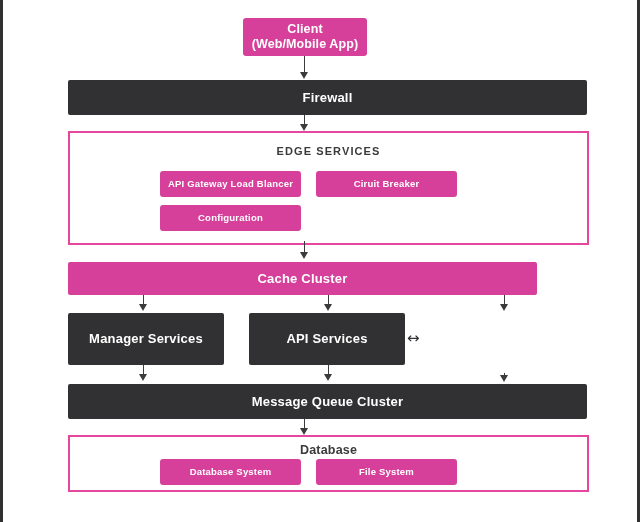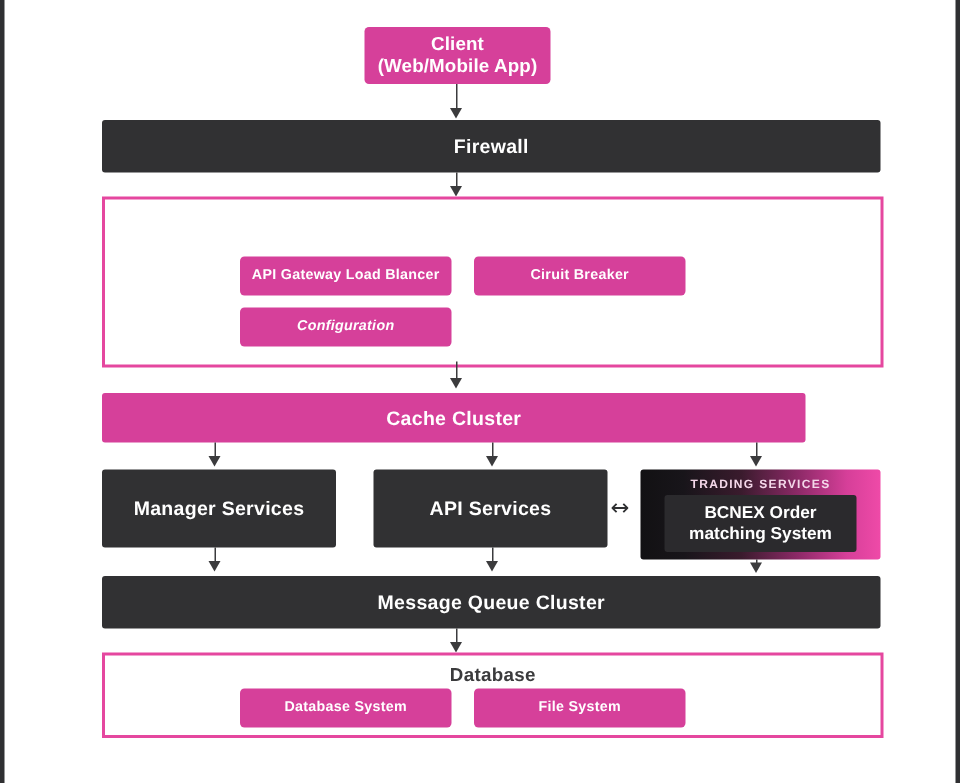--- a/index.html
+++ b/index.html
@@ -157,28 +157,29 @@
   <div class="arrow-head-d" style="left:297px; top:72px;"></div>
 
   <div class="node dark r2 bar-label" style="left:65px; top:80px; width:519px; height:35px;">
     <span>Firewall</span>
   </div>
 
   <div class="arrow-v" style="left:301px; top:115px; height:13px;"></div>
   <div class="arrow-head-d" style="left:297px; top:124px;"></div>
 
   <div class="panel" style="position:absolute; left:65px; top:131px; width:517px; height:110px;">
+    <div class="panel-title caps" style="top:12px;">EDGE SERVICES</div>
 
     <div class="node pink r3 chip-label" style="left:90px; top:38px; width:141px; height:26px;">
       <span>API Gateway Load Blancer</span>
     </div>
     <div class="node pink r3 chip-label" style="left:246px; top:38px; width:141px; height:26px;">
       <span>Ciruit Breaker</span>
     </div>
-    <div class="node pink r3 chip-label" style="left:90px; top:72px; width:141px; height:26px;font-style:italic;">
+    <div class="node pink r3 chip-label" style="left:90px; top:72px; width:141px; height:26px;">
       <span>Configuration</span>
     </div>
   </div>
 
   <div class="arrow-v" style="left:301px; top:241px; height:15px;"></div>
   <div class="arrow-head-d" style="left:297px; top:252px;"></div>
 
   <div class="node pink r2 bar-label" style="left:65px; top:262px; width:469px; height:33px;">
     <span>Cache Cluster</span>
   </div>
@@ -195,29 +196,20 @@
   <div class="node dark r2 bar-label" style="left:246px; top:313px; width:156px; height:52px;">
     <span>API Services</span>
   </div>
 
   <div class="node dark r2 bar-label" style="left:65px; top:313px; width:156px; height:52px;">
     <span>Manager Services</span>
   </div>
 
   <div class="dbl-arrow" style="left:404px; top:331px;">↔</div>
 
-  <div class="trading-outer" style="left:424px; top:313px; width:160px; height:60px;">
-    <div class="trading-caption">TRADING SERVICES</div>
-    <div class="trading-inner">
-      <span>
-        <span>BCNEX Order</span><br>
-        <span>matching System</span>
-      </span>
-    </div>
-  </div>
 
   <div class="arrow-v" style="left:140px; top:365px; height:13px;"></div>
   <div class="arrow-head-d" style="left:136px; top:374px;"></div>
 
   <div class="arrow-v" style="left:325px; top:365px; height:13px;"></div>
   <div class="arrow-head-d" style="left:321px; top:374px;"></div>
 
   <div class="arrow-v" style="left:501px; top:373px; height:7px;"></div>
   <div class="arrow-head-d" style="left:497px; top:375px;"></div>
 

